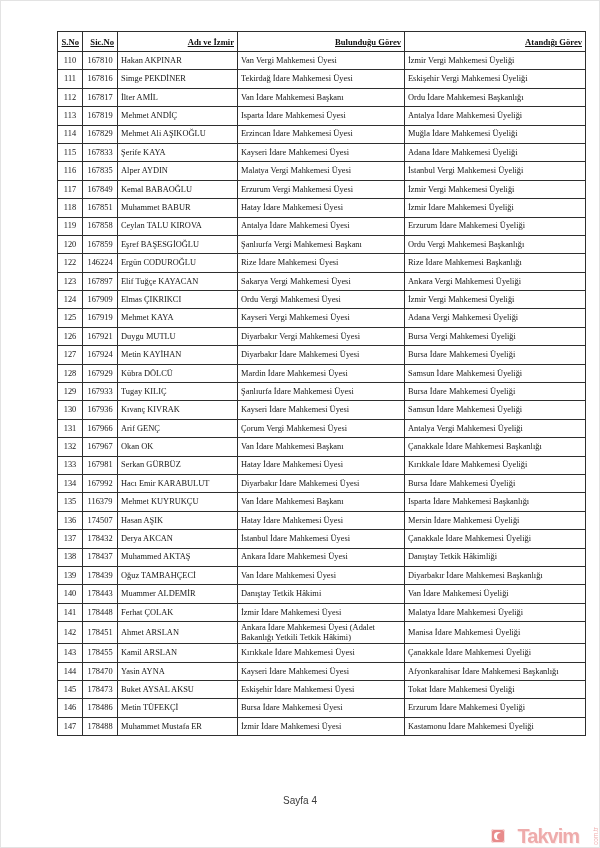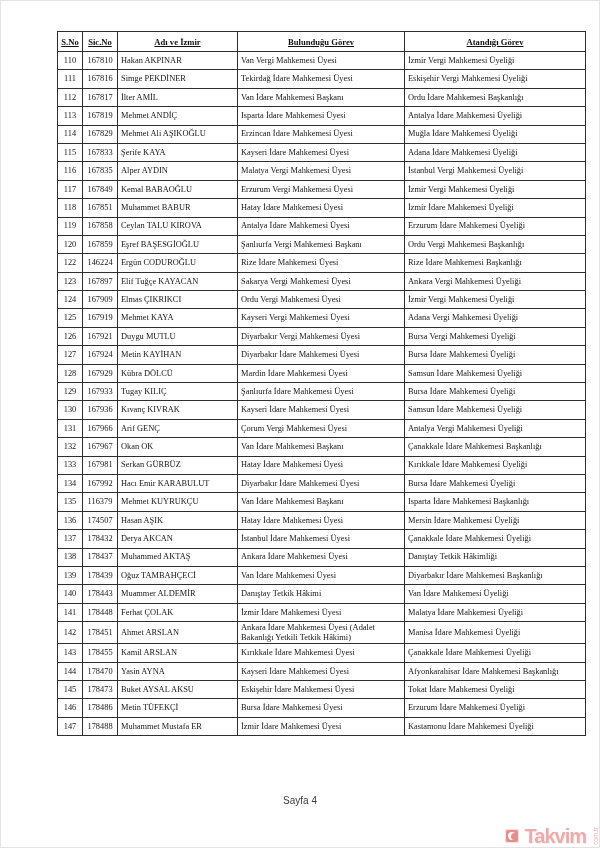--- a/index.html
+++ b/index.html
@@ -13,36 +13,36 @@
   table.appt{
     position:absolute;left:57px;top:31px;width:528px;
     border-collapse:collapse;table-layout:fixed;
   }
   table.appt th, table.appt td{
     border:1px solid #2e2e2e;
     overflow:hidden;
     vertical-align:middle;
   }
   table.appt th{
-    font-size:8.6px;font-weight:bold;text-align:center;
+    font-size:8.6px;font-weight:bold;text-align:right;
     padding:4px 3px;color:#111;height:11px;
   }
   table.appt th span{text-decoration:underline;}
   table.appt td{
     font-size:8.4px;line-height:9.6px;color:#161616;
     padding:1px 3px;height:15.4px;
   }
   table.appt td.num{text-align:center;padding:1px 1px;}
   .footer{
     position:absolute;top:795px;left:0;width:600px;text-align:center;
     font-family:"Liberation Sans", sans-serif;font-size:10px;color:#3a3a3a;
   }
   .watermark{
     position:absolute;right:1px;bottom:2px;
-    display:flex;align-items:center;gap:6px;opacity:0.78;
+    display:flex;align-items:center;gap:13px;opacity:0.78;
   }
   .flag{
     width:14px;height:14px;border-radius:3px;background:#e26b6b;
     position:relative;flex:0 0 auto;box-shadow:0 0 0 1px #f7dada inset;
   }
   .flag::before{
     content:"";position:absolute;left:3px;top:3px;width:8px;height:8px;
     border-radius:50%;background:#ffffff;
   }
   .flag::after{

